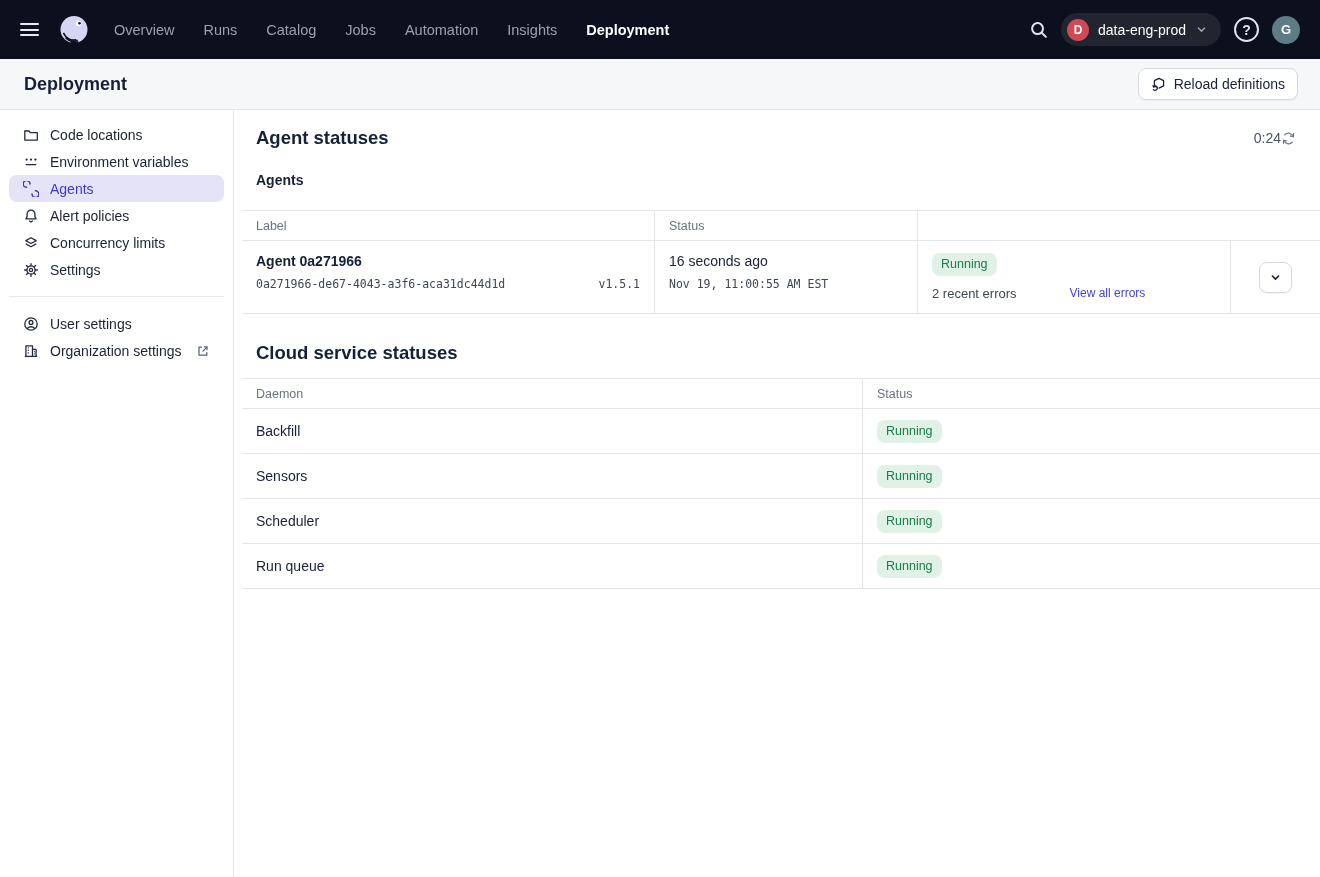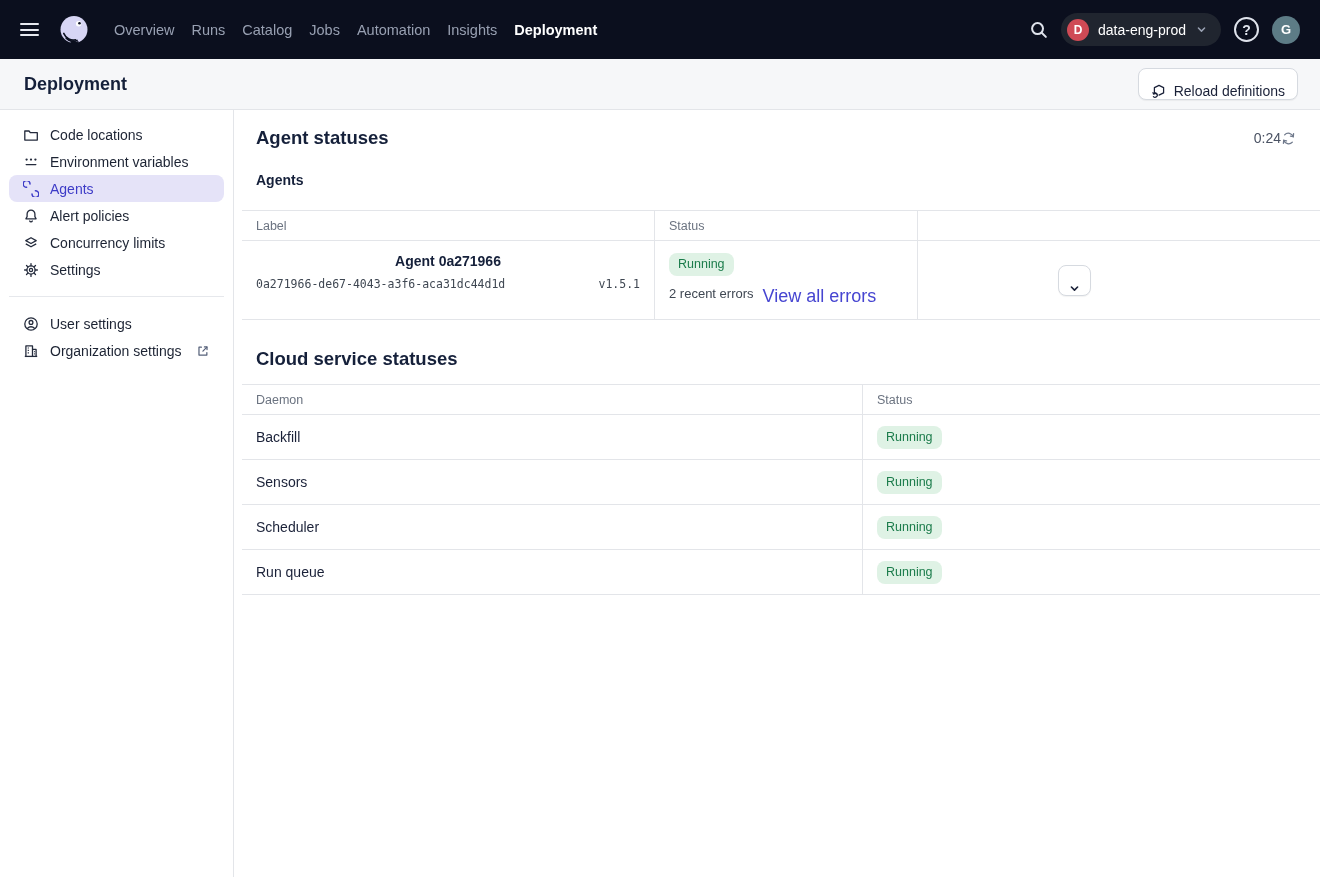--- a/index.html
+++ b/index.html
@@ -9,41 +9,41 @@
     background:#ffffff; color:#1a2138; overflow:hidden;
   }
   svg { display:block; }
 
   
   .topnav { height:59px; background:#0b0f1e; display:flex; align-items:center; padding:0 20px 0 14px; }
   .hamburger { width:34px; height:34px; background:none; border:none; cursor:pointer;
     display:flex; flex-direction:column; justify-content:center; align-items:flex-start; gap:3.5px; padding-left:6px; }
   .hamburger i { display:block; width:19px; height:2px; background:#e8eaf0; border-radius:1px; }
   .logo { margin-left:8px; }
-  .nav-links { display:flex; gap:17px; margin-left:22px; }
+  .nav-links { display:flex; gap:29px; margin-left:22px; }
   .nav-link { font-size:14.5px; color:#98a0b2; cursor:pointer; white-space:nowrap; }
   .nav-link.active { color:#ffffff; font-weight:700; }
   .topnav-right { margin-left:auto; display:flex; align-items:center; gap:13px; }
   .icon-btn { background:none; border:none; padding:0; display:flex; cursor:pointer; }
   .dep-pill { display:flex; align-items:center; gap:9px; background:#20252f; height:33px;
     border-radius:17px; padding:0 13px 0 6px; border:none; cursor:pointer; }
   .dep-dot { width:22px; height:22px; border-radius:50%; background:#cf4a55; color:#fff;
     font-size:12px; font-weight:700; display:flex; align-items:center; justify-content:center; }
   .dep-name { color:#fff; font-size:14px; font-family:inherit; }
   .help-circle { width:25px; height:25px; border:2px solid #dfe3ec; border-radius:50%; color:#dfe3ec;
     font-size:14px; font-weight:700; display:flex; align-items:center; justify-content:center;
     background:none; cursor:pointer; font-family:inherit; }
   .avatar { width:28px; height:28px; border-radius:50%; background:#5d7c86; color:#fff; border:none;
     font-size:13px; font-weight:700; display:flex; align-items:center; justify-content:center; cursor:pointer; font-family:inherit; }
 
   
   .page-header { height:51px; background:#f6f7f9; border-bottom:1px solid #e3e5e9;
     display:flex; align-items:center; padding:0 22px 0 24px; }
   .page-title { font-size:18px; font-weight:600; color:#15203a; }
-  .btn { display:inline-flex; align-items:flex-end; gap:7px; background:#fff; border:1px solid #d6dae0;
+  .btn { display:inline-flex; align-items:center; gap:7px; background:#fff; border:1px solid #d6dae0;
     border-radius:8px; height:32px; padding:0 12px; font-size:14px; color:#1a2138; cursor:pointer;
     font-family:inherit; box-shadow:0 1px 1px rgba(16,22,26,.05); white-space:nowrap; }
   .reload-btn { margin-left:auto; }
 
   
   .layout { display:flex; height:767px; }
   .sidebar { width:234px; flex:none; border-right:1px solid #e3e5e9; padding-top:11px; }
   .side-item { height:27px; margin:0 9px; padding:0 14px; border-radius:8px; display:flex;
     align-items:center; gap:11px; font-size:14px; color:#1c2333; cursor:pointer; }
   .side-item .sicon { display:flex; color:#242b3c; flex:none; }
@@ -70,29 +70,29 @@
   .tr { display:grid; }
   .agents-grid { grid-template-columns:412px 263px 313px 1fr; }
   .cloud-grid { grid-template-columns:620px 1fr; }
   .thead { border-top:1px solid #e3e5e9; border-bottom:1px solid #e3e5e9; }
   .th { font-size:12.5px; color:#6b7380; display:flex; align-items:center; padding:0 14px; height:29px; }
   .th + .th { border-left:1px solid #e3e5e9; }
   .tbody .tr { border-bottom:1px solid #e3e5e9; }
   .td { padding:12px 14px; min-width:0; }
   .td + .td { border-left:1px solid #e3e5e9; }
 
-  .agent-name { font-size:14px; font-weight:700; color:#15203a;text-align:center; }
+  .agent-name { font-size:14px; font-weight:700; color:#15203a; }
   .sub-row { display:flex; align-items:baseline; margin-top:8px; }
   .mono { font-family:"DejaVu Sans Mono", monospace; font-size:11.5px; color:#3f4752; }
   .version { margin-left:auto; }
   .hb-rel { font-size:14px; color:#1a2138; }
   .badge { display:inline-block; background:#dff2e5; color:#1b7c4b; font-size:12.5px;
     padding:4px 9px; border-radius:8px; line-height:1.2; }
   .status-sub { margin-top:10px; font-size:13px; color:#3f4752; display:flex; gap:9px; align-items:flex-start; }
-  .status-sub .text-link { font-size:18px; }
+  .status-sub .text-link { font-size:12px;margin-left:44px; }
   .expander-cell { display:flex; align-items:center; justify-content:center; padding:0; }
   .expander-btn { width:33px; height:31px; justify-content:center; padding:0; }
 
   .cloud-head { margin-top:28px; }
   .cloud-table .tbody .tr { height:45px; }
   .cloud-table .td { display:flex; align-items:center; padding:0 14px; }
   .daemon-name { font-size:14px; color:#1a2138; }
 </style>
 </head>
 <body>
@@ -279,20 +279,26 @@
       <div class="tbody">
         <div class="tr agents-grid">
           <div class="td">
             <div class="agent-name">Agent 0a271966</div>
             <div class="sub-row">
               <span class="mono">0a271966-de67-4043-a3f6-aca31dc44d1d</span>
               <span class="mono version">v1.5.1</span>
             </div>
           </div>
           <div class="td">
+            <div class="hb-rel">16 seconds ago</div>
+            <div class="sub-row">
+              <span class="mono">Nov 19, 11:00:55 AM EST</span>
+            </div>
+          </div>
+          <div class="td">
             <span class="badge">Running</span>
             <div class="status-sub">
               <span>2 recent errors</span>
               <a class="text-link">View all errors</a>
             </div>
           </div>
           <div class="td expander-cell">
             <button class="btn expander-btn">
               <svg width="13" height="13" viewBox="0 0 16 16" fill="none" stroke="#1a2138" stroke-width="2" stroke-linecap="round" stroke-linejoin="round">
                 <path d="M4.2 6.2 8 10l3.8-3.8"></path>

